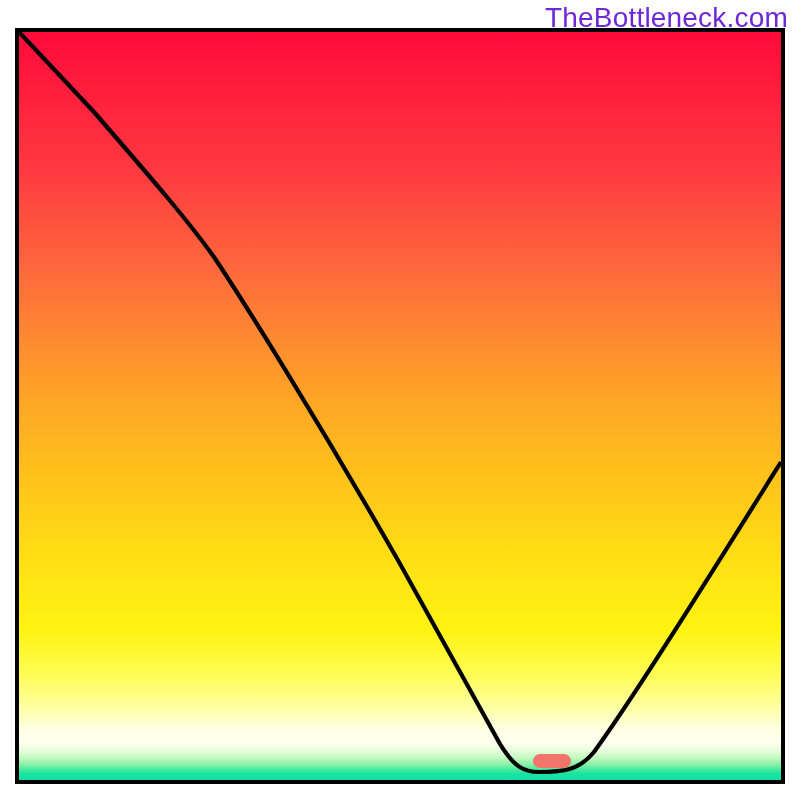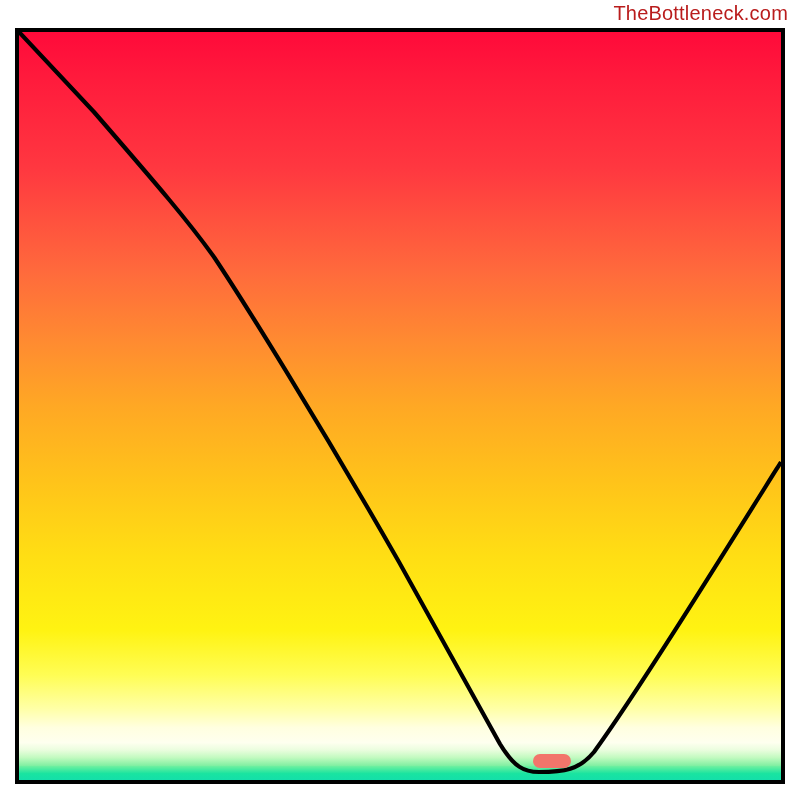--- a/index.html
+++ b/index.html
@@ -15,22 +15,22 @@
     position: relative;
     width: 800px;
     height: 800px;
     box-sizing: border-box;
   }
   
   .watermark {
     position: absolute;
     top: 2px;
     right: 12px;
-    color: #b91c1c;
-    font-size: 20px;
+    color: #6d28d9;
+    font-size: 28px;
     font-weight: 500;
     letter-spacing: 0.2px;
     z-index: 10;
   }
   
   .plot {
     position: absolute;
     left: 15px;
     top: 28px;
     width: 770px;

